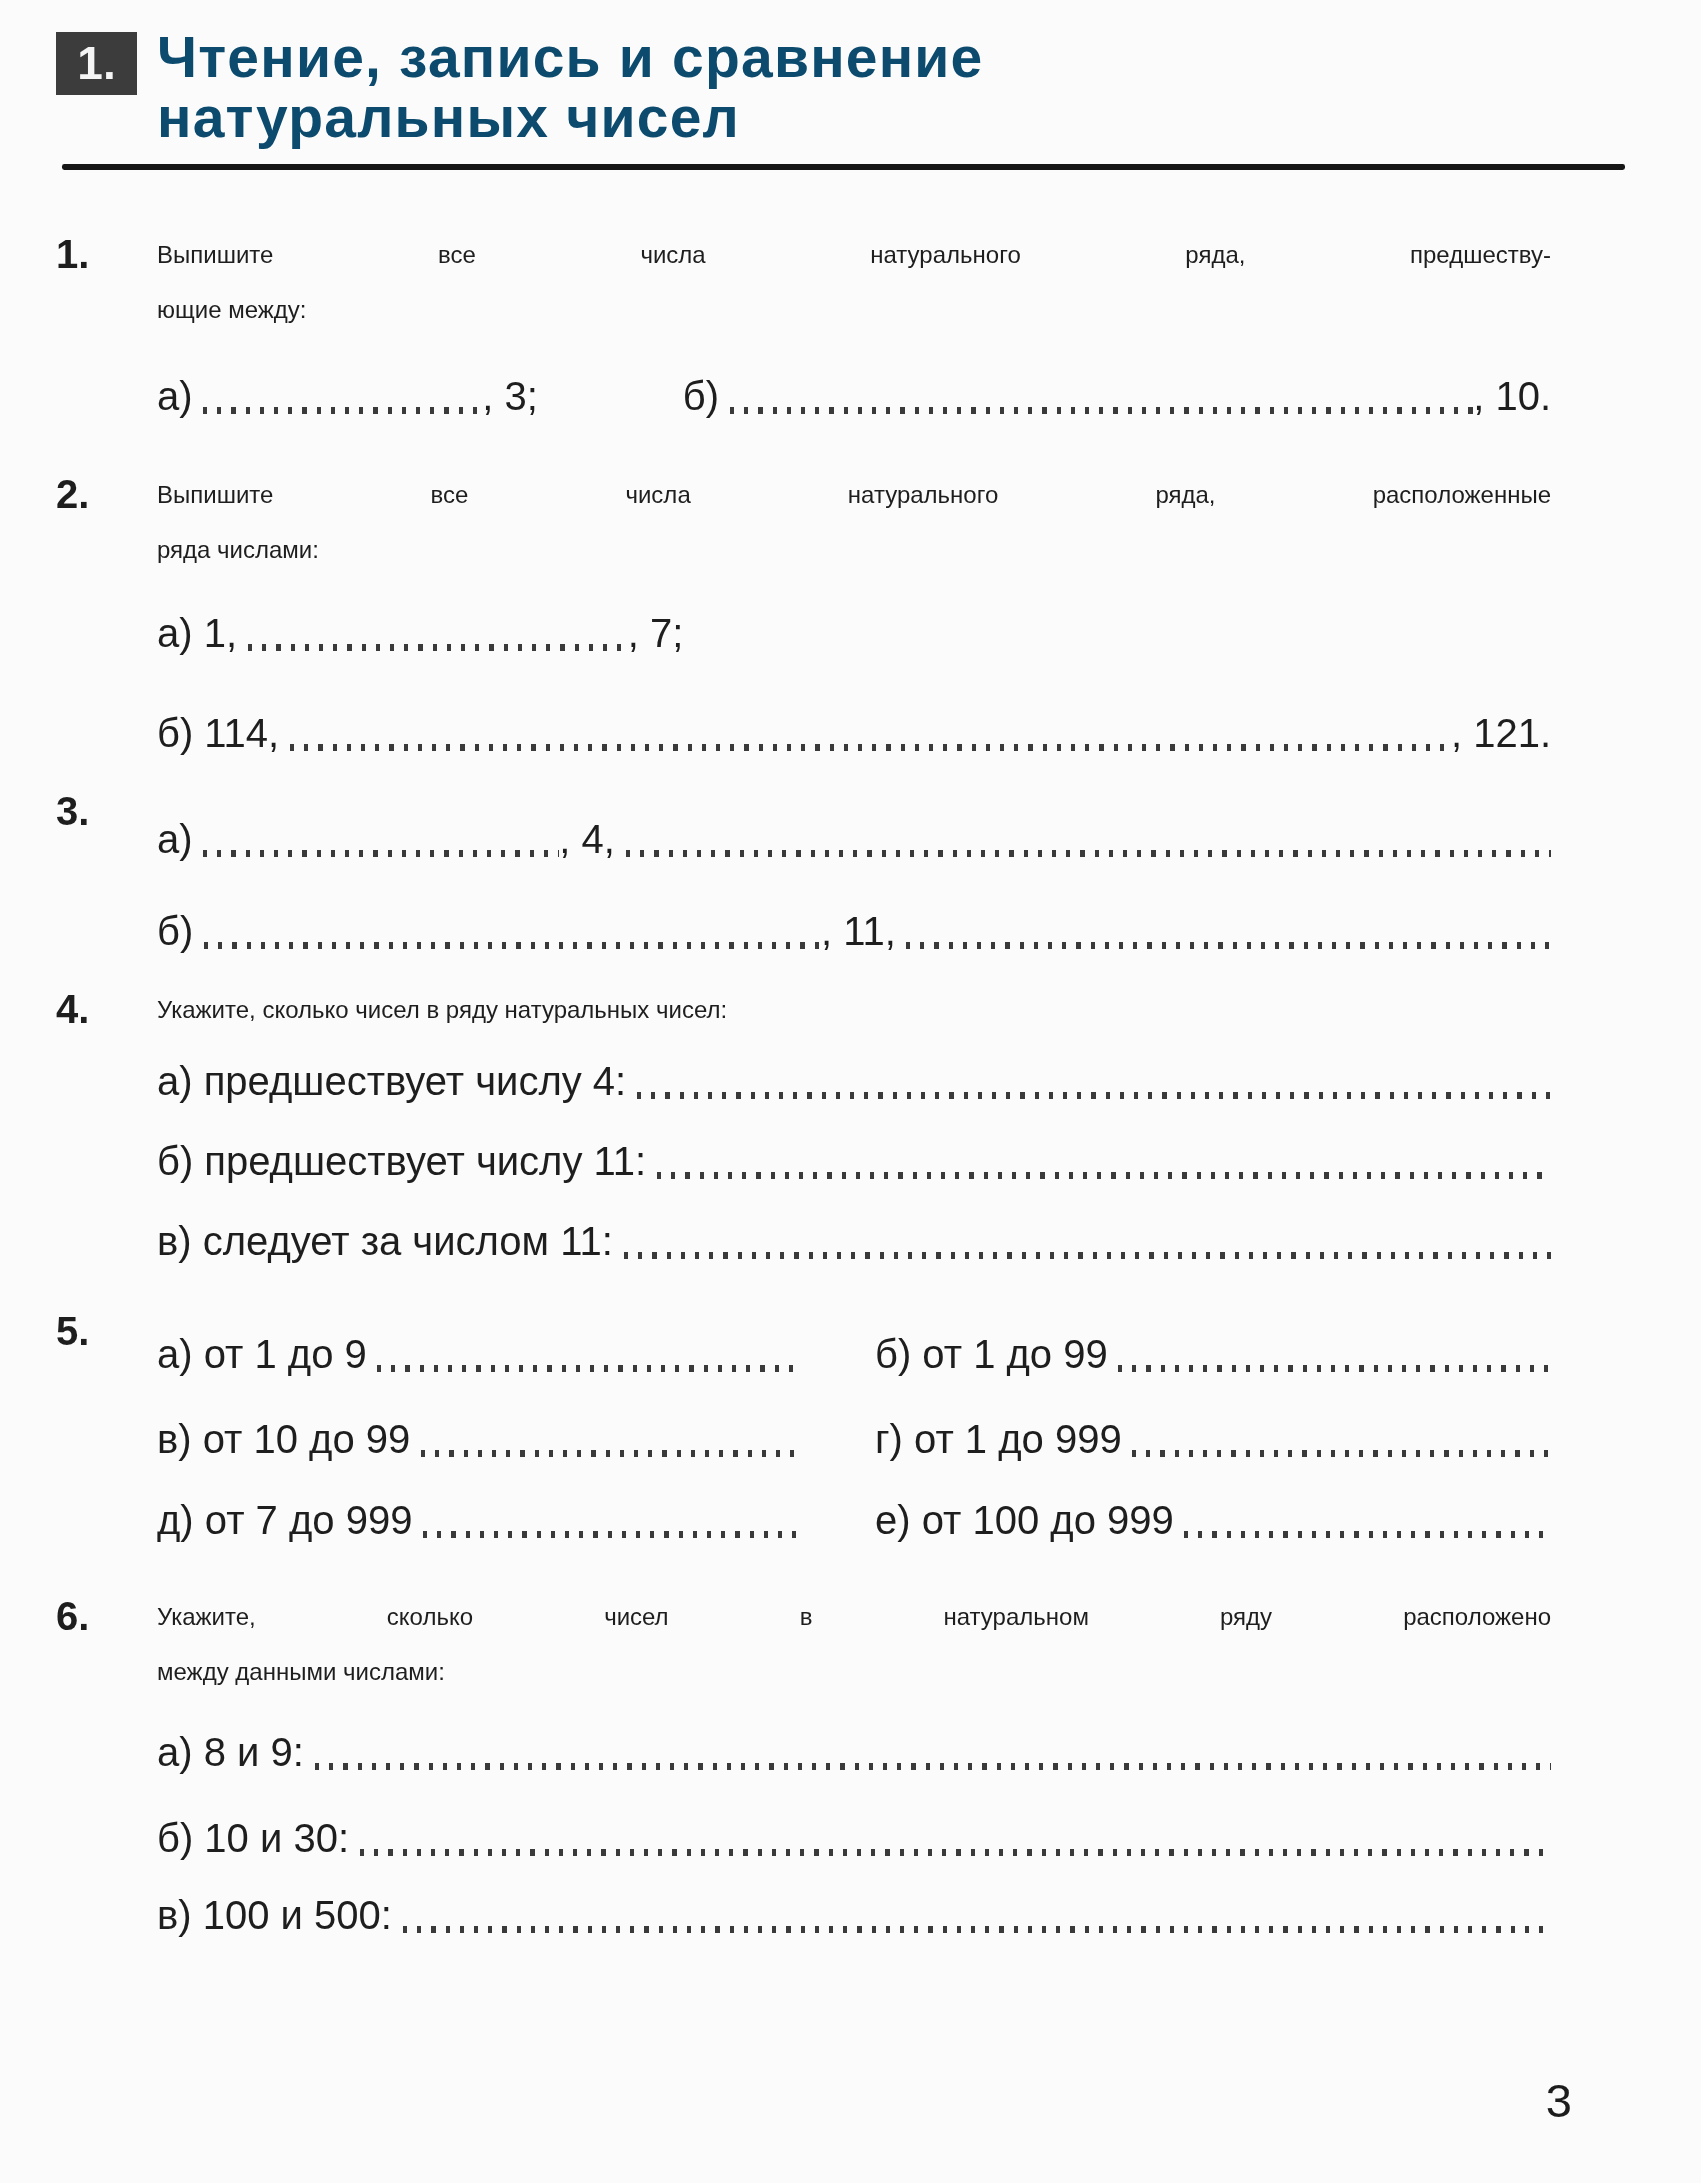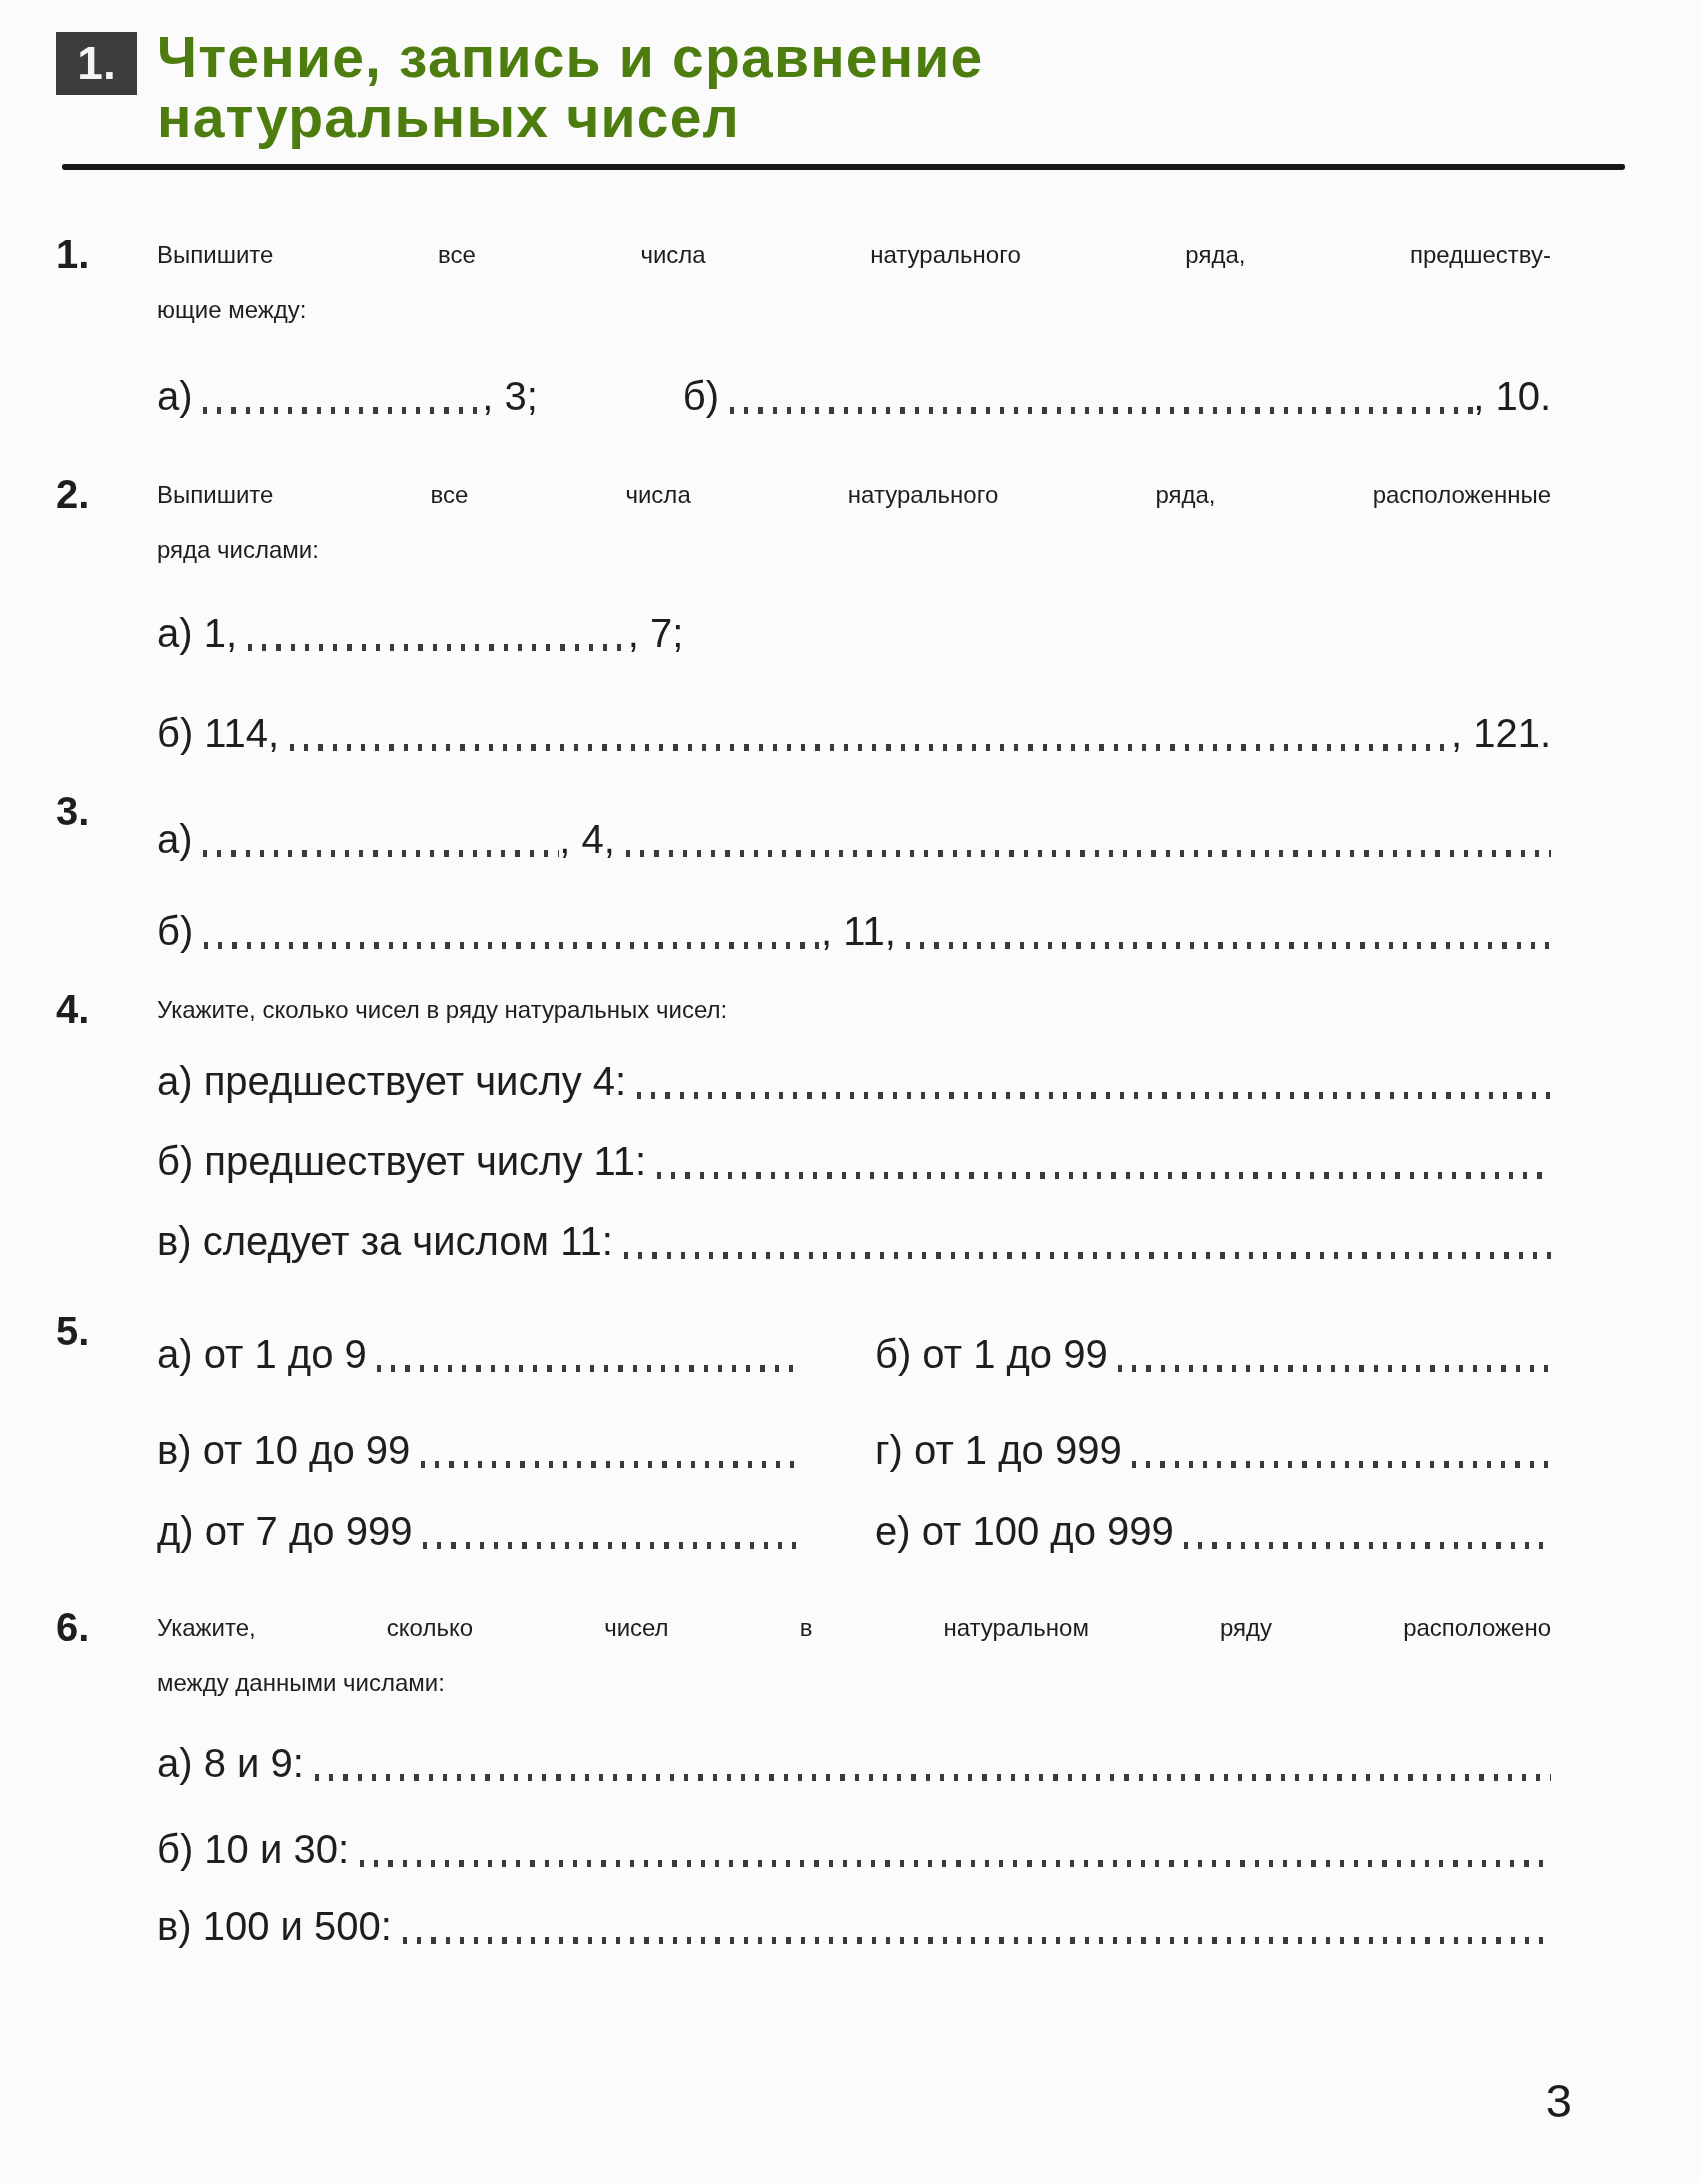--- a/index.html
+++ b/index.html
@@ -24,21 +24,21 @@
     color: #f5f5f5;
     font-weight: 700;
     font-size: 46px;
     display: flex; align-items: center; justify-content: center;
     margin-top: 4.7px;
   }
   .title {
     margin: 0; padding: 0;
     font-size: 57px; line-height: 60px;
     font-weight: 700;
-    color: #4d7c0f;
+    color: #0c4a6e;
     letter-spacing: 1.2px;
   }
   .title span { display: block; }
   .rule {
     grid-column: 1 / 3;
     height: 6.5px;
     background: #161616;
     margin-top: 16.6px;
     margin-left: 6px;
     margin-right: -74px;
@@ -195,21 +195,21 @@
       <div class="cols" style="margin-top:24px">
         <div class="arow">
           <span>а) от 1 до 9</span>
           <span class="blank grow"></span>
         </div>
         <div class="arow">
           <span>б) от 1 до 99</span>
           <span class="blank grow"></span>
         </div>
       </div>
-      <div class="cols" style="margin-top:43px">
+      <div class="cols" style="margin-top:32px">
         <div class="arow">
           <span>в) от 10 до 99</span>
           <span class="blank grow"></span>
         </div>
         <div class="arow">
           <span>г) от 1 до 999</span>
           <span class="blank grow"></span>
         </div>
       </div>
       <div class="cols" style="margin-top:28.5px">

